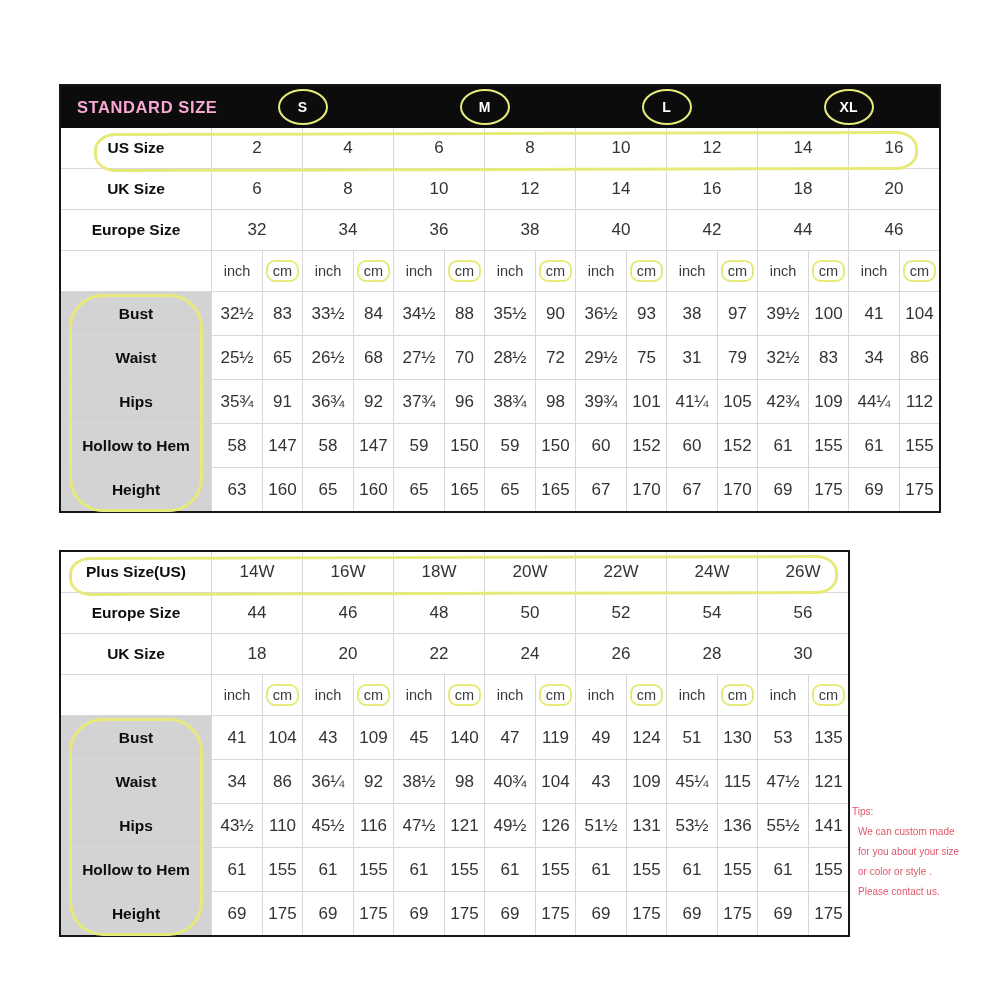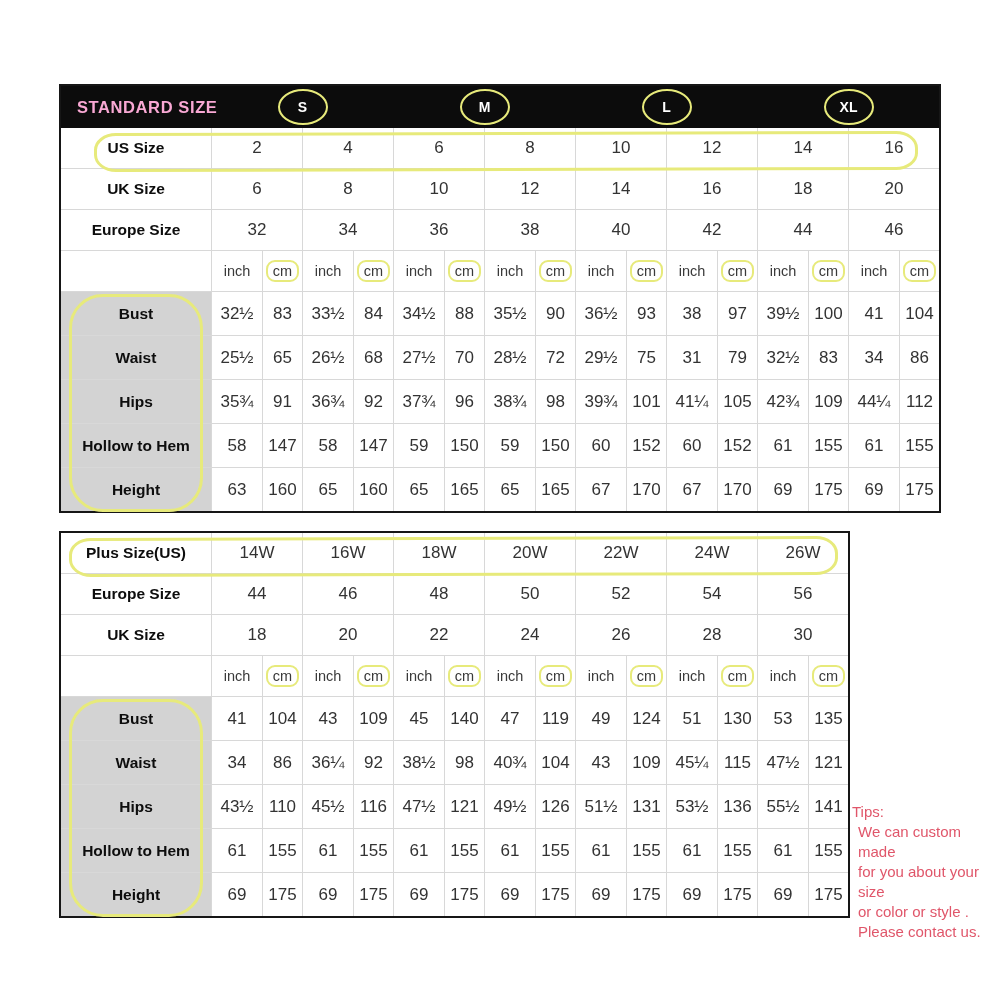--- a/index.html
+++ b/index.html
@@ -13,21 +13,21 @@
     width:1000px;height:1000px;position:relative;overflow:hidden;
     font-family:"Liberation Sans","DejaVu Sans",sans-serif;
     color:#2f2f2f;
   }
   .tablewrap{
     position:absolute;
     border:2px solid #161616;
     background:#ffffff;
   }
   #standard{left:59px;top:84px;width:878px;}
-  #plus{left:59px;top:531px;width:787px;}
+  #plus{left:59px;top:550px;width:787px;}
 
   .hband{
     height:42px;background:#0c0c0c;position:relative;
     display:flex;align-items:center;
   }
   .hband .title{
     color:#f9a8d4;font-weight:bold;font-size:16.5px;letter-spacing:.6px;
     padding-left:16px;white-space:nowrap;
   }
   .size-letter{
@@ -59,21 +59,21 @@
     position:absolute;border:3px solid var(--yellow);
     pointer-events:none;background:transparent;
   }
   .ann.us-oval{left:33px;top:46px;width:818px;height:33px;border-radius:22px/17px;transform:rotate(-.15deg);}
   .ann.plus-oval{left:8px;top:4px;width:763px;height:33px;border-radius:22px/17px;transform:rotate(-.15deg);}
   .ann.measure-outline-std{left:8px;top:208px;width:128px;height:212px;border-radius:34px;}
   .ann.measure-outline-plus{left:8px;top:166px;width:128px;height:212px;border-radius:34px;}
 
   .tips{
     position:absolute;left:852px;top:802px;width:146px;
-    color:var(--tipsred);font-size:15px;line-height:20px;
+    color:var(--tipsred);font-size:10px;line-height:20px;
   }
   .tips .tips-line{padding-left:6px;}
 </style>
 </head>
 <body>
 
 <div>
 
   <section class="tablewrap" id="standard">
     <div class="hband">

